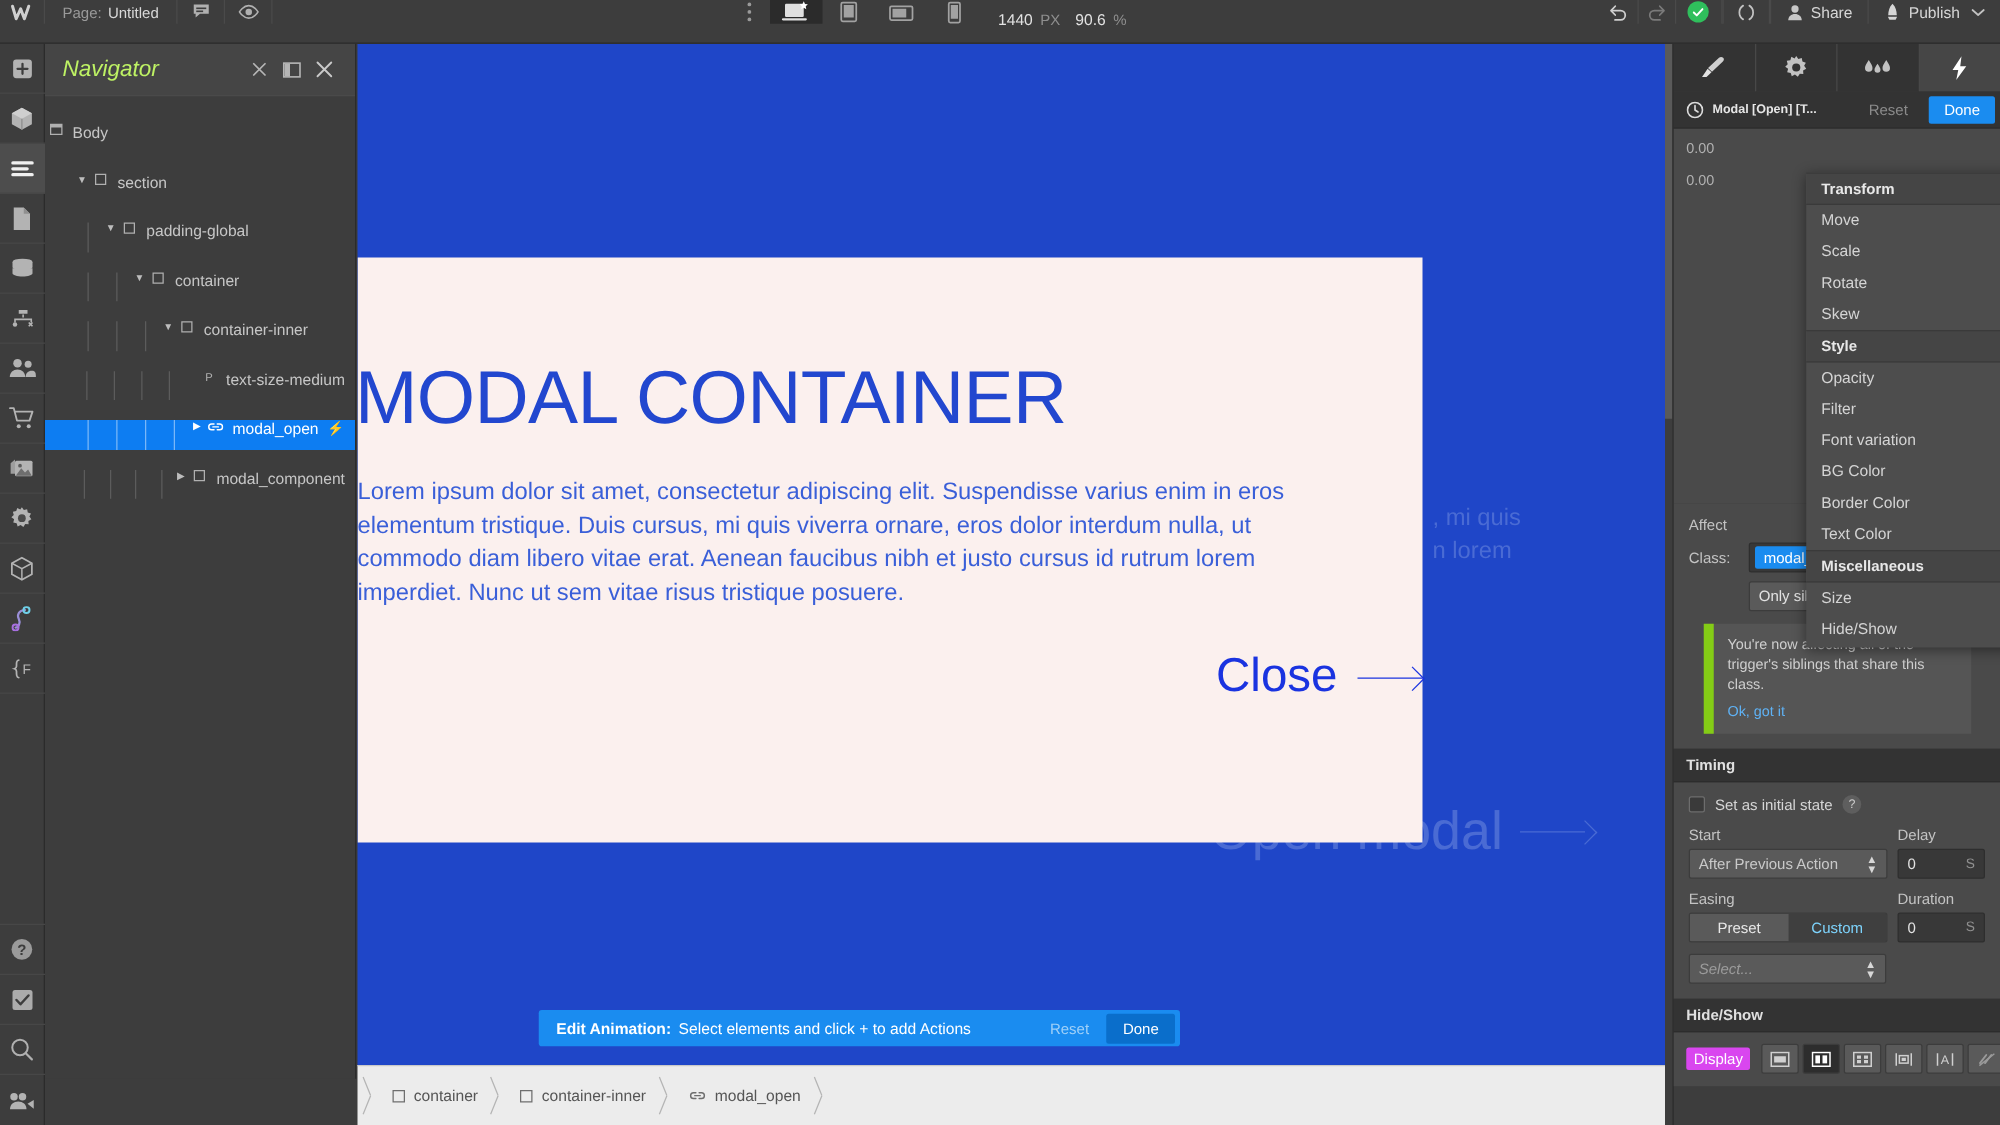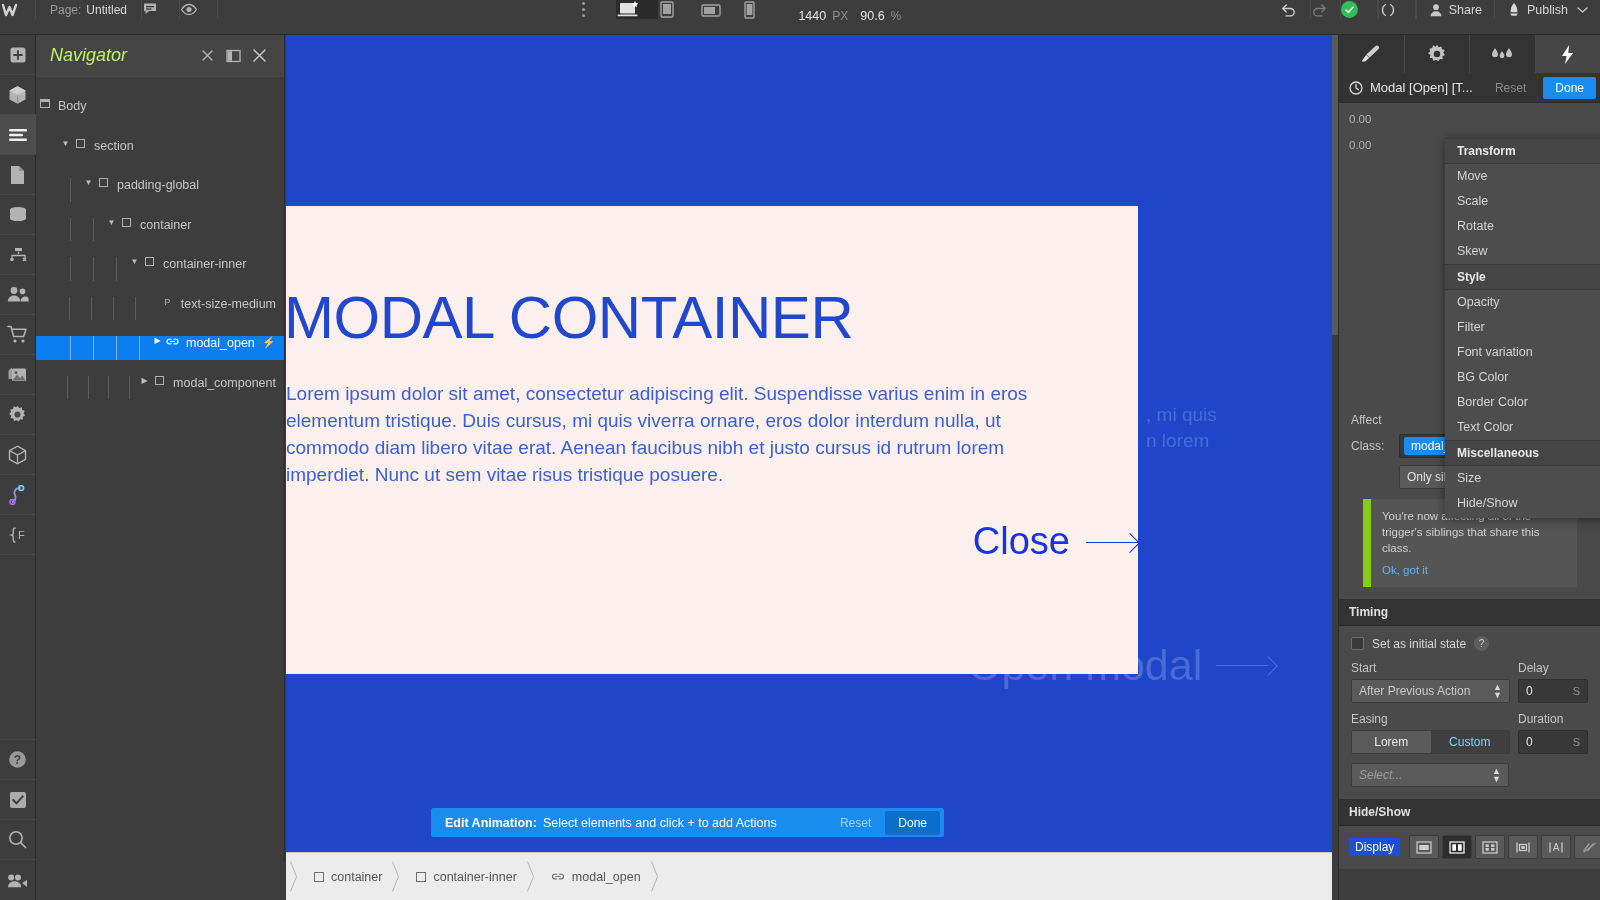--- a/index.html
+++ b/index.html
@@ -14,21 +14,21 @@
 
   
   .topbar {
     position: absolute; top: 0; left: 0; width: 1600px; height: 35px;
     background: #3d3d3d;
     display: flex; align-items: stretch;
     border-bottom: 1px solid #2b2b2b;
     z-index: 40;
   }
   .tb-cell {
-    display: flex; align-items: center; 
+    display: flex; align-items: center; justify-content: center;
     padding: 0 12px; height: 19px;
     border-right: 1px solid #4a4a4a;
     color: #b8b8b8; font-size: 12px;
   }
   .tb-logo { width: 36px; padding: 0; }
   .tb-logo svg { display:block; }
   .tb-page { gap: 5px; padding: 0 14px; }
   .tb-page .lbl { color: #9a9a9a; }
   .tb-page .val { color: #d8d8d8; }
   .tb-icon { width: 38px; padding: 0; }
@@ -217,21 +217,21 @@
   .rp-tab {
     flex: 1; display: flex; align-items: center; justify-content: center;
     color: #aeaeae; border-right: 1px solid #484848;
   }
   .rp-tab:last-child { border-right: none; }
   .rp-tab.active { background: #464646; color: #ffffff; }
   .rp-ia-head {
     height: 30px; background: #333333; display: flex; align-items: center;
     padding: 0 4px 0 10px; gap: 7px; border-bottom: 1px solid #2b2b2b;
   }
-  .rp-ia-title { color: #e6e6e6; font-size: 13px; font-weight: normal; flex: 1; white-space: nowrap; }
+  .rp-ia-title { color: #e6e6e6; font-size: 10px; font-weight: bold; flex: 1; white-space: nowrap; }
   .rp-reset { color: #8b8b8b; font-size: 12px; padding: 4px 10px; }
   .rp-done { background: #1a8cf0; color: #fff; font-size: 12px; padding: 4px 12px; border-radius: 2px; }
   .rp-sec-head {
     height: 27px; background: #333333; display: flex; align-items: center;
     padding: 0 10px; color: #e0e0e0; font-size: 12px; font-weight: bold;
     border-bottom: 1px solid #2b2b2b;
   }
   .rp-sec-head .plus { margin-left: auto; font-size: 16px; color: #cfcfcf; font-weight: 400; }
   .timeline-zone { height: 300px; position: relative; background: #4a4a4a; }
   .tl-val { position: absolute; left: 10px; color: #b0b0b0; font-size: 11.5px; }
@@ -301,21 +301,21 @@
   .tm-input .unit { margin-left: auto; color: #8f8f8f; font-size: 11px; }
   .seg { display: flex; height: 24px; border-radius: 2px; overflow: hidden; border: 1px solid #3c3c3c; }
   .seg div {
     flex: 1; display: flex; align-items: center; justify-content: center;
     font-size: 12px; color: #7dd3fc; background: #3f3f3f;
   }
   .seg div.on { background: #5a5a5a; color: #e8e8e8; }
   .tm-select.placeholder span:first-child { color: #9b9b9b; font-style: italic; }
 
   .hs-body { background: #4a4a4a; padding: 9px 10px 10px 10px; display: flex; align-items: center; gap: 9px; }
-  .hs-label { background: #1d4ed8; color: #fff; font-size: 12px; padding: 2px 6px; border-radius: 2px; }
+  .hs-label { background: #d946ef; color: #fff; font-size: 12px; padding: 2px 6px; border-radius: 2px; }
   .hs-btns { display: flex; gap: 3px; }
   .hs-btn {
     width: 30px; height: 24px; background: #5a5a5a; border: 1px solid #3c3c3c;
     border-radius: 2px; display: flex; align-items: center; justify-content: center;
     color: #d0d0d0;
   }
   .hs-btn.on { background: #2d2d2d; color: #ffffff; }
   svg { display: block; }
 </style>
 </head>
@@ -808,21 +808,21 @@
           <div class="tm-input">
             <span>0</span>
             <span class="unit">S</span>
           </div>
         </div>
       </div>
       <div class="tm-grid">
         <div class="tm-col-l">
           <span class="tm-lbl">Easing</span>
           <div class="seg">
-            <div class="on">Lorem</div>
+            <div class="on">Preset</div>
             <div>Custom</div>
           </div>
         </div>
         <div class="tm-col-r">
           <span class="tm-lbl">Duration</span>
           <div class="tm-input">
             <span>0</span>
             <span class="unit">S</span>
           </div>
         </div>

